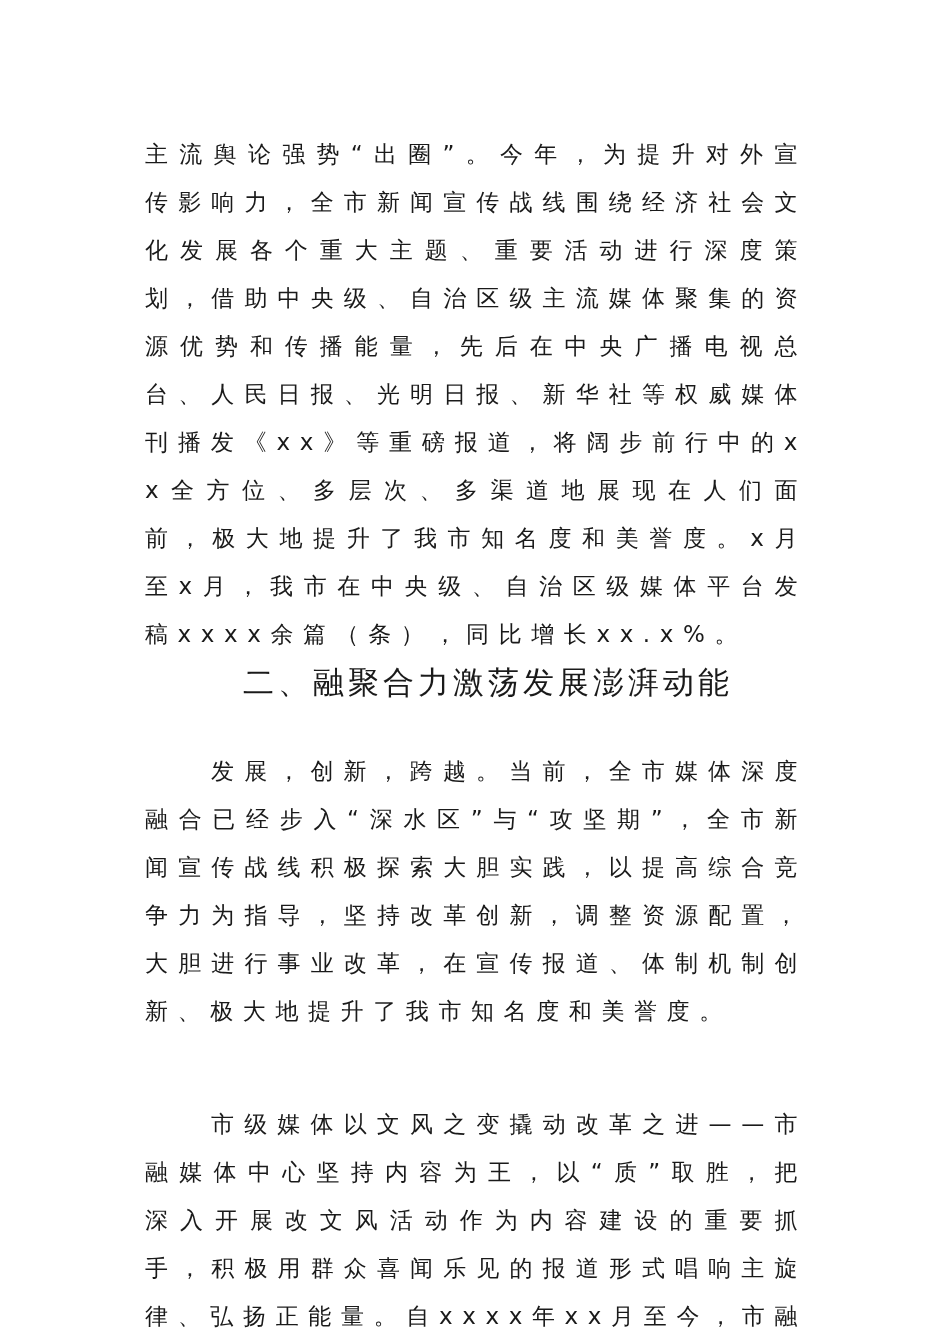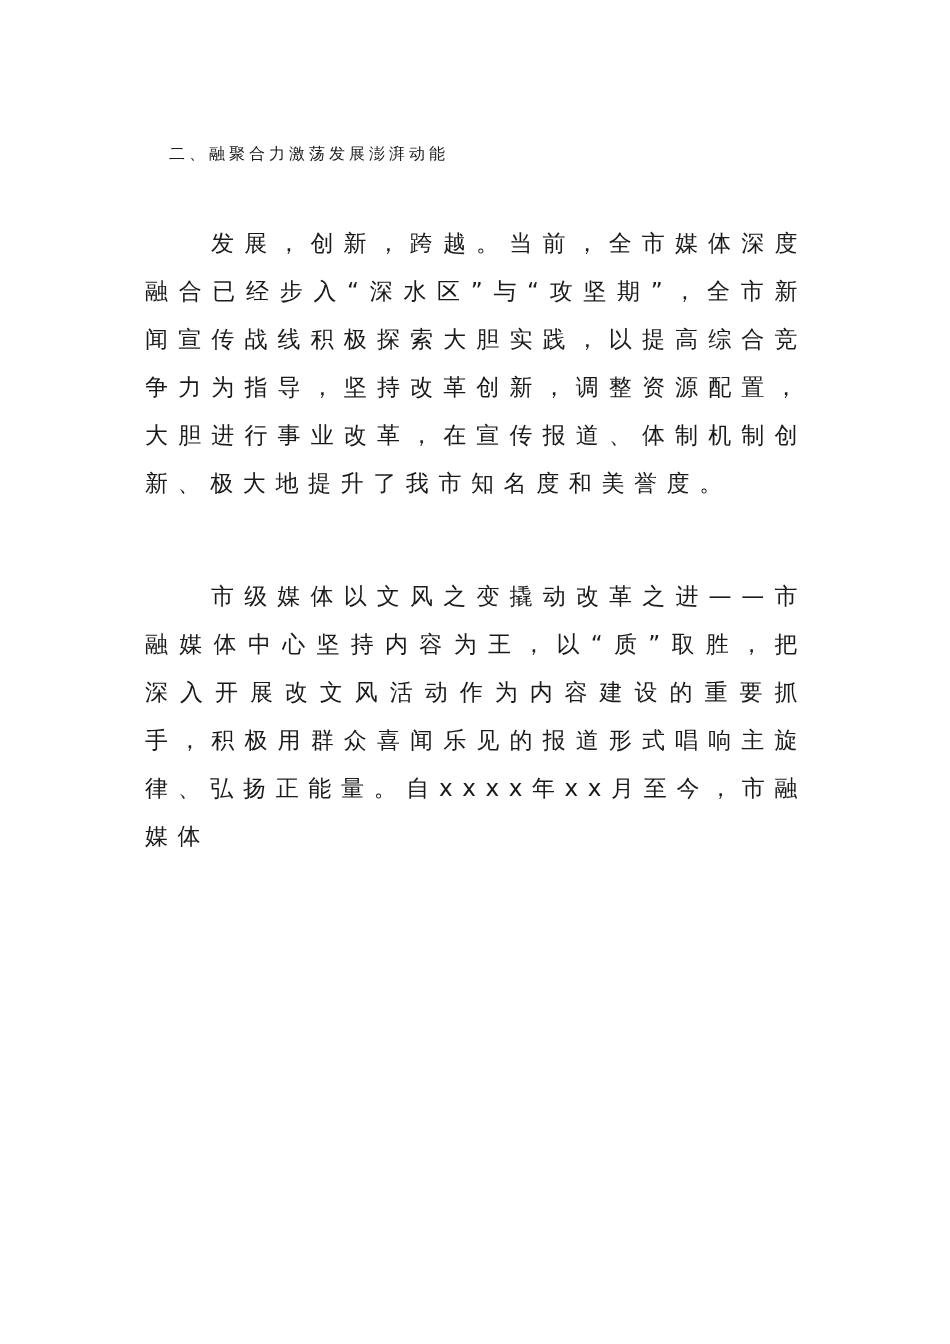--- a/index.html
+++ b/index.html
@@ -31,30 +31,32 @@
     word-break: break-all;
   }
   .indent {
     text-indent: 66px;
   }
   .gap-1 { margin-top: 62px; }
   .gap-2 { margin-top: 41px; }
   .gap-3 { margin-top: 65px; }
   .heading {
     margin: 0;
-    font-size: 16px;
+    font-size: 31px;
     line-height: 48px;
     letter-spacing: 4px;
     padding-left: 24px;
     font-weight: normal;
+    text-align: center;
   }
 </style>
 </head>
 <body>
 
 <div class="page">
+  <p class="para">主流舆论强势“出圈”。今年，为提升对外宣传影响力，全市新闻宣传战线围绕经济社会文化发展各个重大主题、重要活动进行深度策划，借助中央级、自治区级主流媒体聚集的资源优势和传播能量，先后在中央广播电视总台、人民日报、光明日报、新华社等权威媒体刊播发《xx》等重磅报道，将阔步前行中的xx全方位、多层次、多渠道地展现在人们面前，极大地提升了我市知名度和美誉度。x月至x月，我市在中央级、自治区级媒体平台发稿xxxx余篇（条），同比增长xx.x%。</p>
 
   <h2 class="heading gap-1">二、融聚合力激荡发展澎湃动能</h2>
 
   <p class="para indent gap-2">发展，创新，跨越。当前，全市媒体深度融合已经步入“深水区”与“攻坚期”，全市新闻宣传战线积极探索大胆实践，以提高综合竞争力为指导，坚持改革创新，调整资源配置，大胆进行事业改革，在宣传报道、体制机制创新、极大地提升了我市知名度和美誉度。</p>
 
   <p class="para indent gap-3">市级媒体以文风之变撬动改革之进——市融媒体中心坚持内容为王，以“质”取胜，把深入开展改文风活动作为内容建设的重要抓手，积极用群众喜闻乐见的报道形式唱响主旋律、弘扬正能量。自xxxx年xx月至今，市融媒体</p>
 </div>
 
 </body></html>

